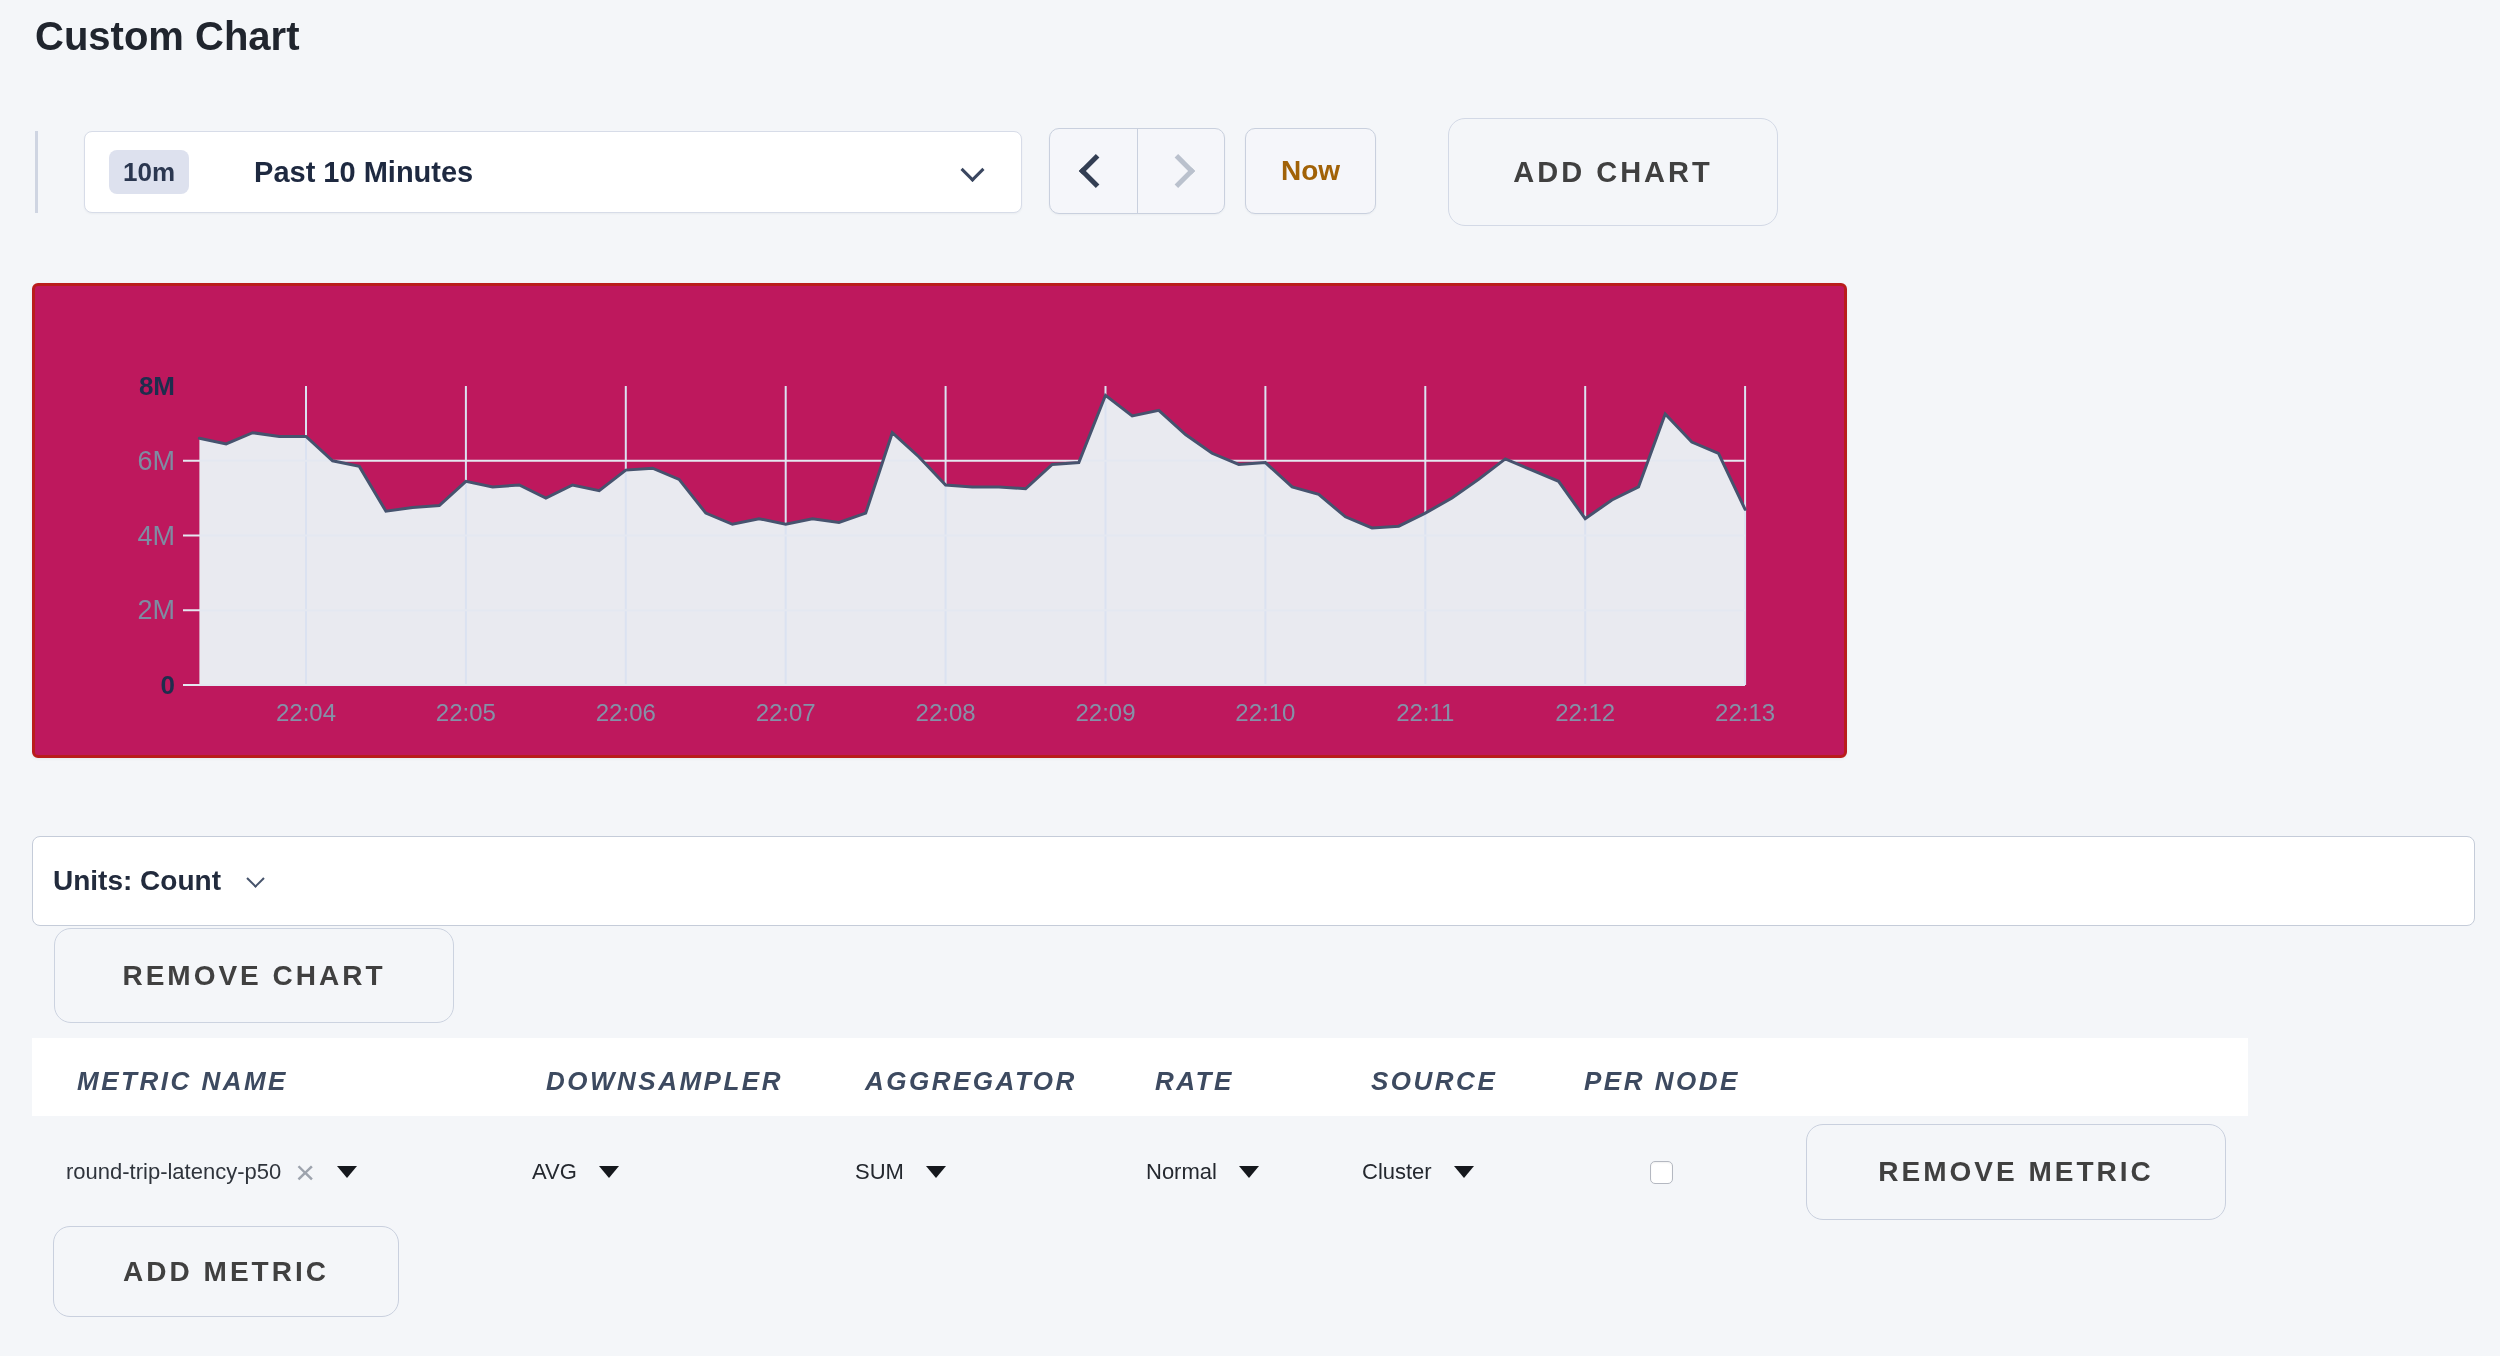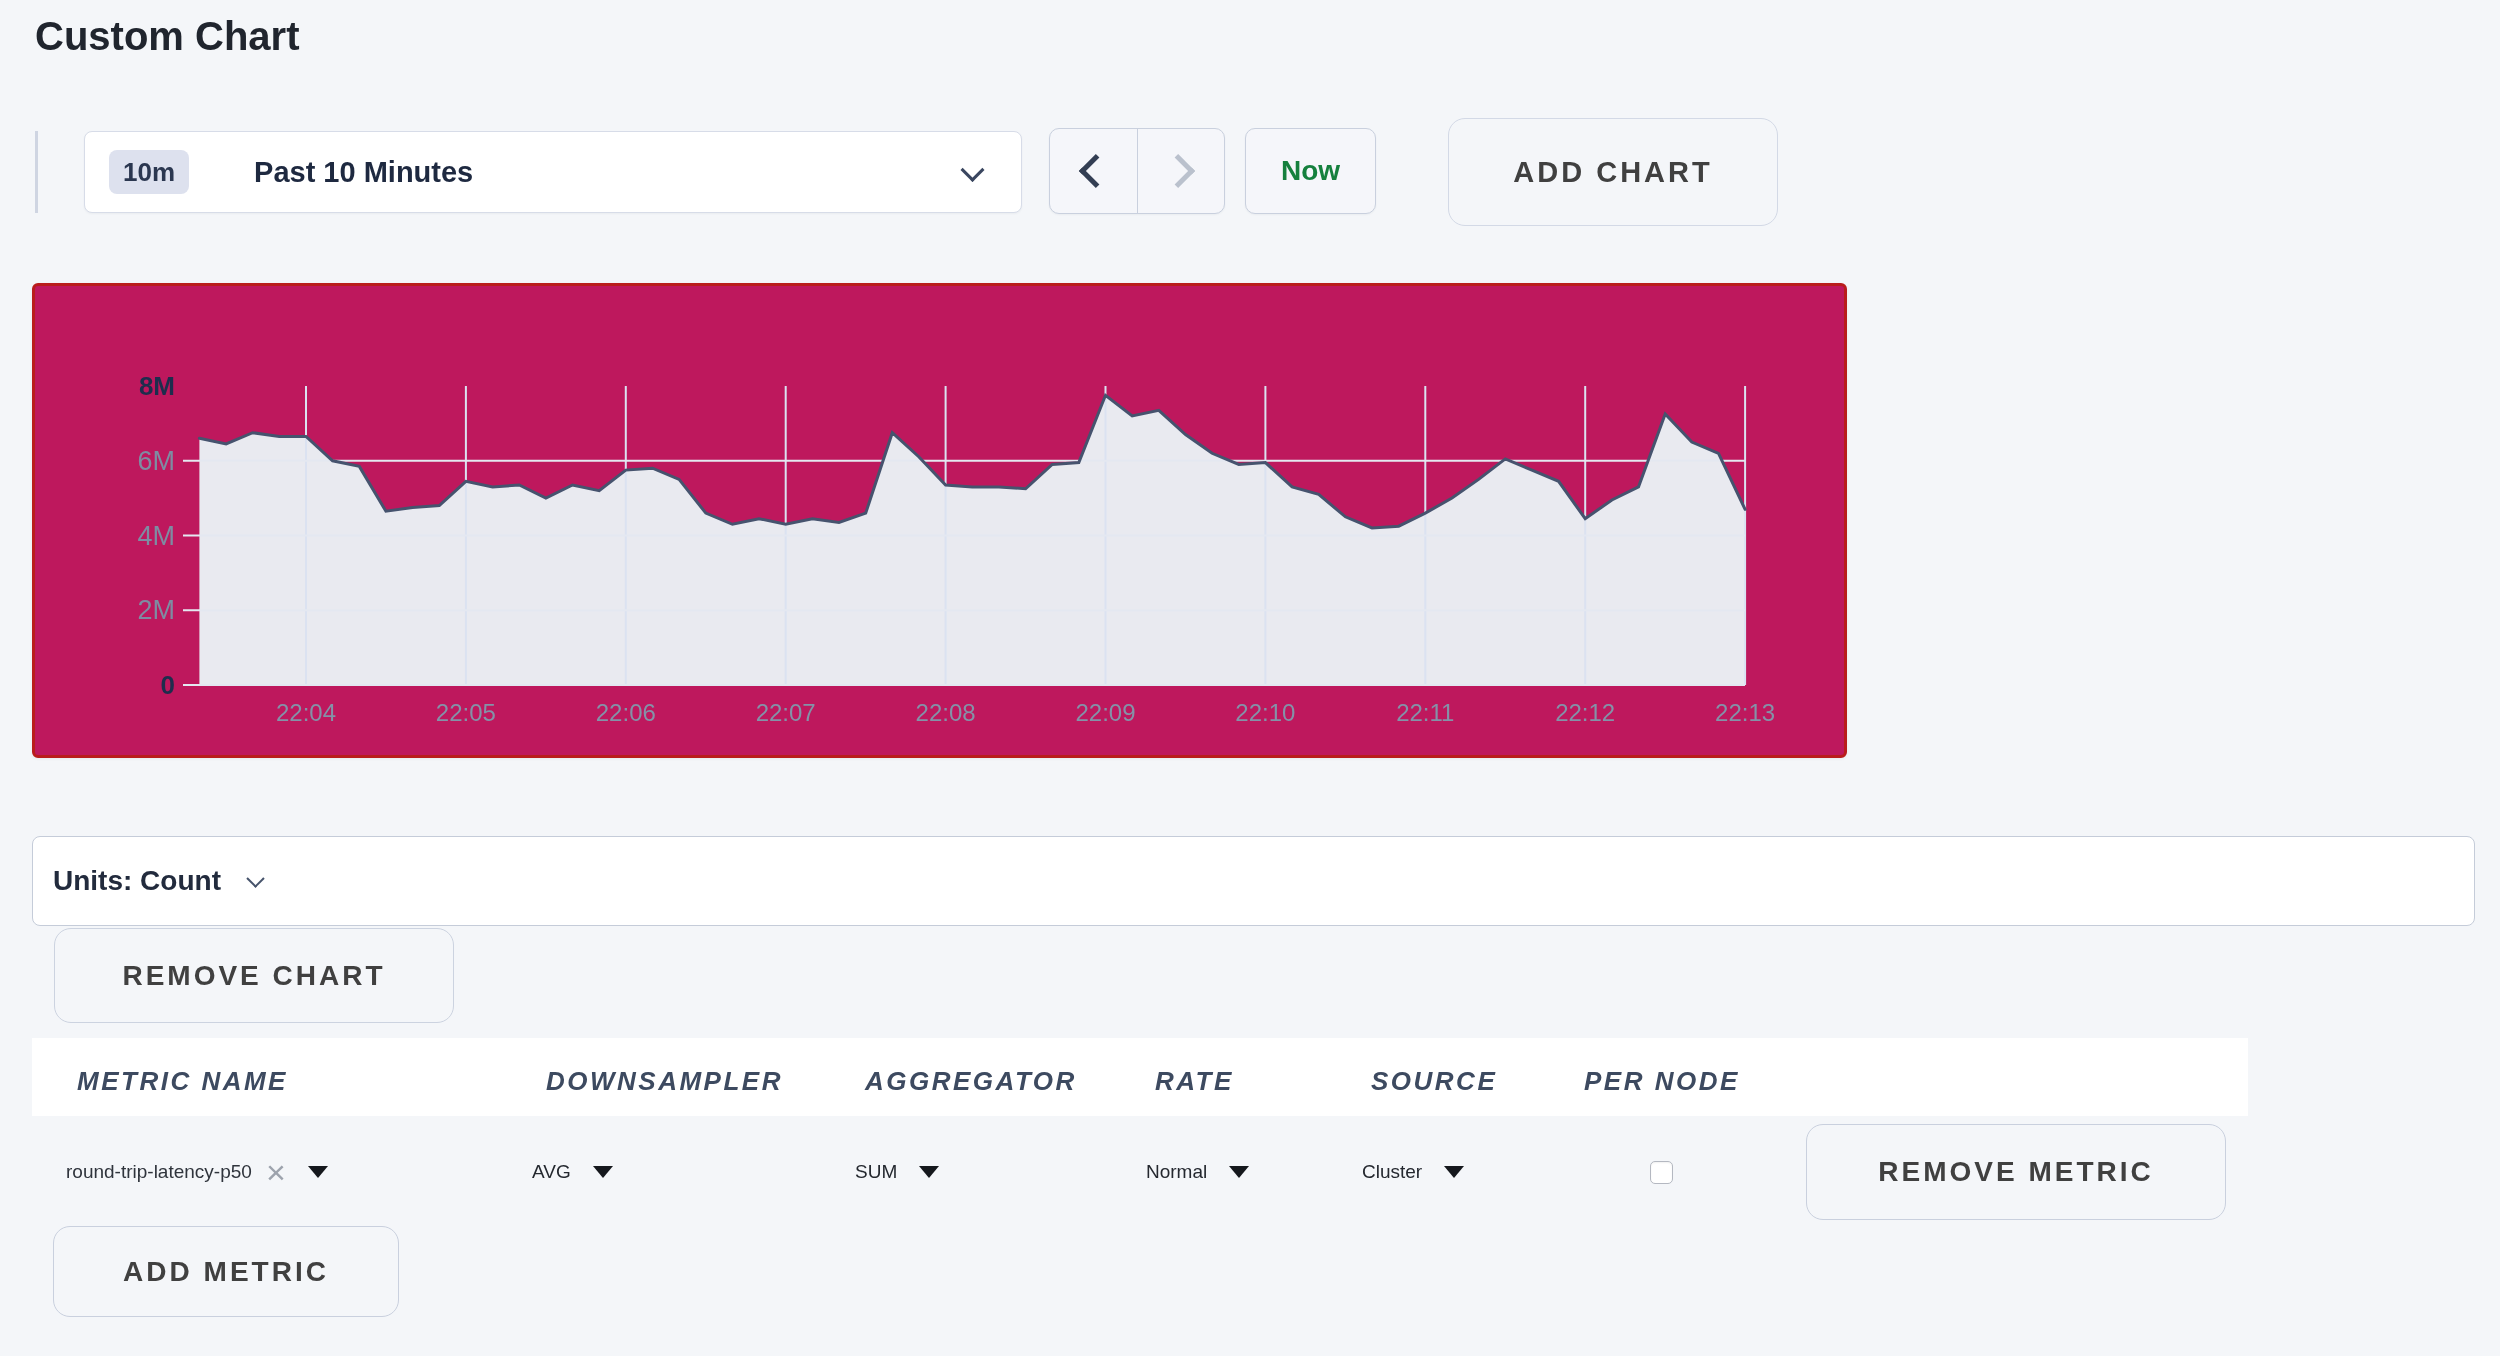--- a/index.html
+++ b/index.html
@@ -41,21 +41,21 @@
     width:24px; height:24px; border-left:5px solid #333e53; border-bottom:5px solid #333e53;
     transform:rotate(45deg) translate(2px,-2px);
   }
   .chev-right {
     width:24px; height:24px; border-right:5px solid #bac1cd; border-bottom:5px solid #bac1cd;
     transform:rotate(-45deg) translate(-2px,-2px);
   }
   .now-btn {
     left:1245px; top:128px; width:131px; height:86px; background:#f5f6fa;
     border:1px solid #c9d0de; border-radius:10px; font-family:inherit;
-    font-size:28px; font-weight:700; color:#15803d; cursor:pointer;
+    font-size:28px; font-weight:700; color:#a16207; cursor:pointer;
     box-shadow:0 1px 2px rgba(40,50,70,.05);
   }
   .blue-btn {
     background:transparent; border:1px solid #ccd3e1; border-radius:17px;
     font-family:inherit; font-weight:700; color:#404040; letter-spacing:3px;
     cursor:pointer;
   }
   .add-chart-btn { left:1448px; top:118px; width:330px; height:108px; font-size:29px; border-color:#d3d9e6; }
 
   
@@ -86,21 +86,21 @@
   
   .thead { left:32px; top:1038px; width:2216px; height:78px; background:#fff; }
   .th {
     position:absolute; top:4px; height:78px; line-height:78px;
     font-size:26px; font-weight:700; letter-spacing:2.5px; color:#3d4a60; white-space:nowrap;font-style:italic;
   }
   .metric-row { left:0; top:1124px; width:2500px; height:96px; }
   .cell {
     position:absolute; top:0; height:96px; display:flex; align-items:center; cursor:pointer;
   }
-  .cell-text { font-size:19px; color:#24282f; white-space:nowrap; }
+  .cell-text { font-size:22px; color:#24282f; white-space:nowrap; }
   .metric-name-text { color:#2f343c; }
   .x-icon { font-size:34px; color:#9da3ad; margin-left:14px; line-height:1; cursor:pointer; }
   .caret {
     width:0; height:0; margin-left:22px;
     border-left:10px solid transparent; border-right:10px solid transparent;
     border-top:12px solid #15181d;
   }
   .checkbox {
     position:absolute; left:1650px; top:37px; width:23px; height:23px;
     background:#fff; border:1.5px solid #b4b8c1; border-radius:5px; cursor:pointer;

